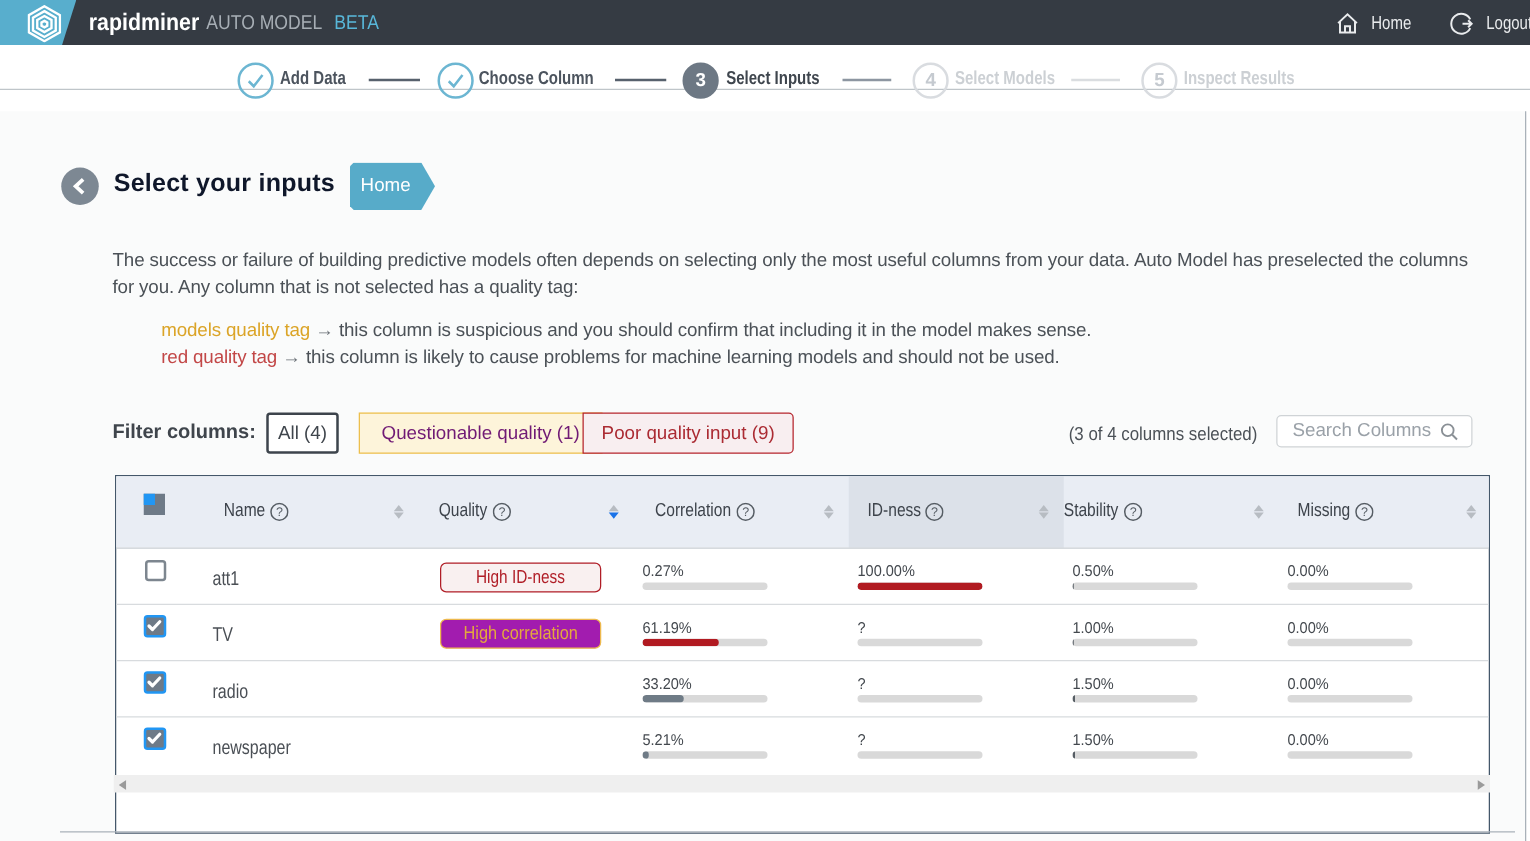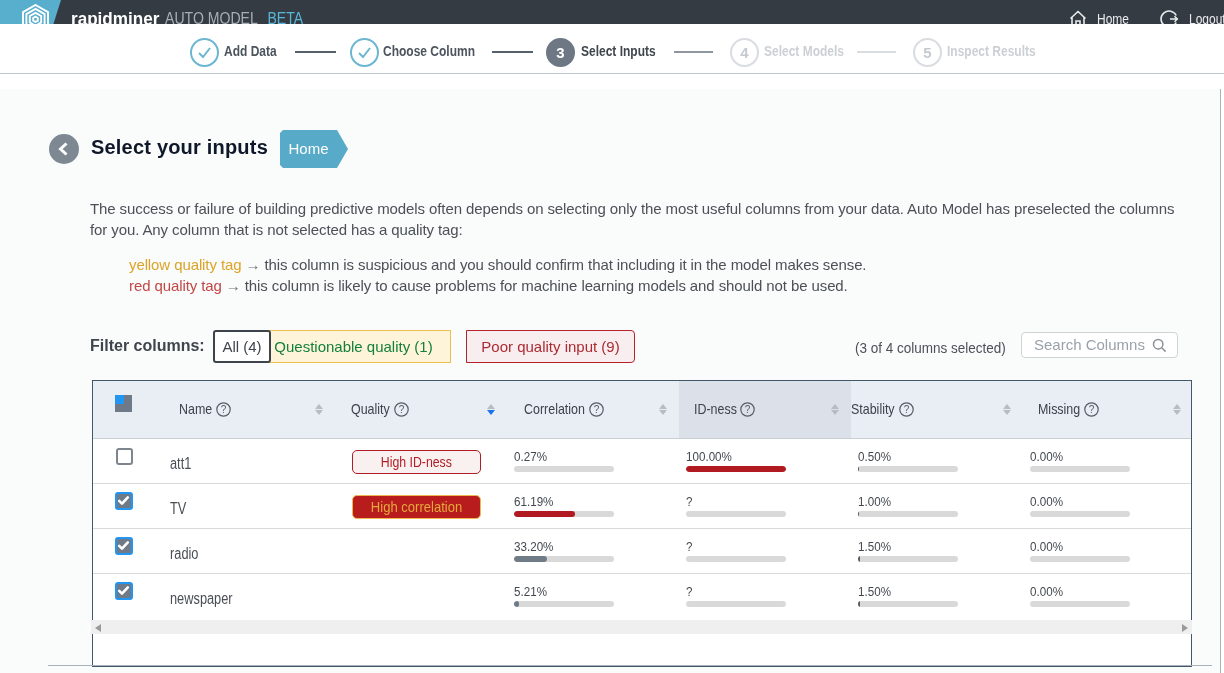--- a/index.html
+++ b/index.html
@@ -4,42 +4,42 @@
 body{width:1224px;height:673px;overflow:hidden;background:#fff;font-family:"Liberation Sans",sans-serif;position:relative}
 .abs{position:absolute}
 
 #topbar{position:absolute;left:0;top:0;width:1224px;height:38px;background:#353b43}
 #logobg{position:absolute;left:0;top:0;width:62px;height:38px;background:#58aecd;clip-path:polygon(0 0,61px 0,49px 38px,0 38px)}
 #brand{position:absolute;left:71px;top:0;line-height:38px;font-size:19px;font-weight:bold;color:#fff;transform:scaleX(.9);transform-origin:0 50%}
 #am{position:absolute;left:165px;top:0;line-height:38px;font-size:16px;color:#a7aeb5;transform:scaleX(.88);transform-origin:0 50%;white-space:nowrap}
 #beta{color:#58b7d9}
 .topitem{position:absolute;top:0;line-height:38px;font-size:15px;color:#e9ebed;transform:scaleX(.8);transform-origin:0 50%}
 
-#steps{position:absolute;left:0;top:24px;width:1224px;height:50px;background:#fff;border-bottom:1px solid #bfc5c9}
+#steps{position:absolute;left:0;top:36px;width:1224px;height:36px;background:#fff;border-bottom:1px solid #bfc5c9}
 .stc{position:absolute;top:14px;width:29px;height:29px;border:2px solid #6cb6d2;border-radius:50%;color:#fff;font-size:15px;font-weight:bold;text-align:center;line-height:25px}
 .stc.todo{border-color:#d9dce0;color:#c5cad0}
 .stc.act{background:#6d7884;border-color:#6d7884}
 .stl{position:absolute;top:17.5px;font-weight:bold;font-size:15px;color:#4c545e;white-space:nowrap;transform:scaleX(.8);transform-origin:0 50%}
 .stl.off{color:#ccd0d4}
 .stln{position:absolute;top:27px;height:2px}
 
 #content{position:absolute;left:0;top:89px;width:1221px;height:584px;background:#fafbfb;border-right:1px solid #a9b1b9}
 #backbtn{position:absolute;left:49px;top:45px;width:30px;height:30px;border-radius:50%;background:#7d8893}
 h1{position:absolute;left:91px;top:44px;font-size:20px;line-height:29px;color:#0f172a;letter-spacing:0.2px}
 #nextbtn{position:absolute;left:280px;top:41px;width:68px;height:38px;background:#57abc9;clip-path:polygon(3px 0,57px 0,68px 19px,57px 38px,3px 38px,0 35px,0 3px);color:#fff;font-size:15px;text-align:center;padding-right:11px;line-height:38px}
 .para{position:absolute;left:90px;top:109px;width:1095px;font-size:15px;line-height:21px;color:#4b5157;letter-spacing:-0.1px}
 .bullets{position:absolute;left:129px;top:165px;font-size:15px;line-height:21px;color:#4b5157;letter-spacing:-0.1px}
 .yel{color:#dba427}
 .red{color:#c24747}
 .arr{color:#6b7177}
 
 #filtlab{position:absolute;left:90px;top:248px;font-size:16px;font-weight:bold;color:#3f454c}
 .fbtn{position:absolute;top:241px;height:33px;font-size:15px;text-align:center;border:1px solid}
 #fb1{left:213px;width:58px;background:#fff;border:2px solid #3d444c;color:#3f454c;border-radius:3px;line-height:29px;z-index:3}
-#fb2{left:256px;width:195px;background:#fdf4da;border-color:#ecbf4e;color:#15803d;line-height:31px}
+#fb2{left:287px;width:195px;background:#fdf4da;border-color:#ecbf4e;color:#701a75;line-height:31px}
 #fb3{left:466px;width:169px;background:#f8eef0;border-color:#b5242c;color:#ab2b33;border-radius:0 4px 4px 0;line-height:31px}
 #selcount{position:absolute;left:855px;top:250px;width:200px;font-size:15px;color:#4b5157;transform:scaleX(.9);transform-origin:0 50%;white-space:nowrap}
 #search{position:absolute;left:1021px;top:243px;width:157px;height:26px;background:#fff;border:1px solid #cfd3d6;border-radius:4px;font-size:15px;color:#9aa1a8;line-height:24px;padding-left:12px}
 .cx{display:inline-block;transform:scaleX(.83);transform-origin:0 50%}
 
 #tbl{position:absolute;left:92px;top:291px;width:1100px;height:287px;background:#fff;border:1px solid #44576a}
 #thead{position:absolute;left:0;top:0;width:1098px;height:57px;background:#e9edf4}
 #idshade{position:absolute;left:586px;top:0;width:172px;height:57px;background:#dce1e9}
 .hcell{position:absolute;top:19px;display:flex;align-items:center;gap:4px;font-size:15px;color:#3d434b;white-space:nowrap;line-height:18px}
 .sort{position:absolute;top:23px;width:9px}
@@ -48,21 +48,21 @@
 .sort .d.on{border-top-color:#1a73e8}
 .rowline{position:absolute;left:0;width:1098px;height:1px;background:#d8dbde}
 .cb{position:absolute;left:22px;width:18px;height:18px;border-radius:3px}
 .cb.un{background:#fff;border:2px solid #7d868f;width:17px;height:17px;margin:0.5px}
 .cb.ck{background:#6e7a87;border:2px solid #2196f3}
 .nm{position:absolute;left:77px;font-size:16px;color:#4a4f55;line-height:16px;transform:scaleX(.8);transform-origin:0 50%}
 .tag{position:absolute;left:259px;width:129px;height:24px;border-radius:5px;font-size:15px;text-align:center;line-height:21px}
 .tag i{font-style:normal;display:inline-block;transform:scaleX(.82)}
 .tag.y i{transform:scaleX(.87)}
 .tag.r{background:#f9f0f0;border:1.5px solid #b01d26;color:#b01d26}
-.tag.y{background:#b91c1c;border:1.5px solid #edb94e;color:#e3a93c}
+.tag.y{background:#a21caf;border:1.5px solid #edb94e;color:#e3a93c}
 .val{position:absolute;font-size:12.5px;color:#43484e;line-height:12.5px;transform:scaleX(.93);transform-origin:0 50%}
 .bar{position:absolute;width:100px;height:6.3px;border-radius:3.15px;background:#d9d9d9;overflow:hidden}
 .fill{height:6.3px;border-radius:3.15px}
 .fr{background:#b11a21}
 .fg{background:#6f7b86}
 .fs{background:#565d64;border-radius:0}
 
 #hscroll{position:absolute;left:91px;top:531px;width:1101px;height:14px;background:#efefef}
 #hr{position:absolute;left:48px;top:576px;width:1164px;height:1px;background:#a9b2ba}
 </style></head><body>
@@ -108,21 +108,21 @@
  <div class="stc todo" style="left:913px">5</div>
  <div class="stl off" style="left:947px">Inspect Results</div>
 </div>
 <div id="content">
  <div id="backbtn"><svg width="30" height="30" viewBox="0 0 30 30">
         <path d="M17.5 9.5 11.5 15 17.5 20.5" fill="none" stroke="#fff" stroke-width="3"></path>
       </svg></div>
  <h1>Select your inputs</h1>
  <div id="nextbtn">Home</div>
  <div class="para">The success or failure of building predictive models often depends on selecting only the most useful columns from your data. Auto Model has preselected the columns for you. Any column that is not selected has a quality tag:</div>
- <div class="bullets"><span class="yel">yellow quality tag</span> <span class="arr">→</span> this column is suspicious and you should confirm that including it in the model makes sense.<br><span class="red">red quality tag</span> <span class="arr">→</span> this column is likely to cause problems for machine learning models and should not be used.</div>
+ <div class="bullets"><span class="yel">models quality tag</span> <span class="arr">→</span> this column is suspicious and you should confirm that including it in the model makes sense.<br><span class="red">red quality tag</span> <span class="arr">→</span> this column is likely to cause problems for machine learning models and should not be used.</div>
  <div id="filtlab">Filter columns:</div>
  <div class="fbtn" id="fb1">All (4)</div>
  <div class="fbtn" id="fb2">Questionable quality (1)</div>
  <div class="fbtn" id="fb3">Poor quality input (9)</div>
  <div id="selcount">(3 of 4 columns selected)</div>
  <div id="search">Search Columns<svg class="abs" style="right:10px;top:5px" width="15" height="15" viewBox="0 0 15 15">
         <circle cx="6.2" cy="6.2" r="4.7" fill="none" stroke="#8a9096" stroke-width="1.5"></circle>
         <path d="M9.8 9.8 13.6 13.6" stroke="#8a9096" stroke-width="1.5"></path>
       </svg></div>
  <div id="tbl">

